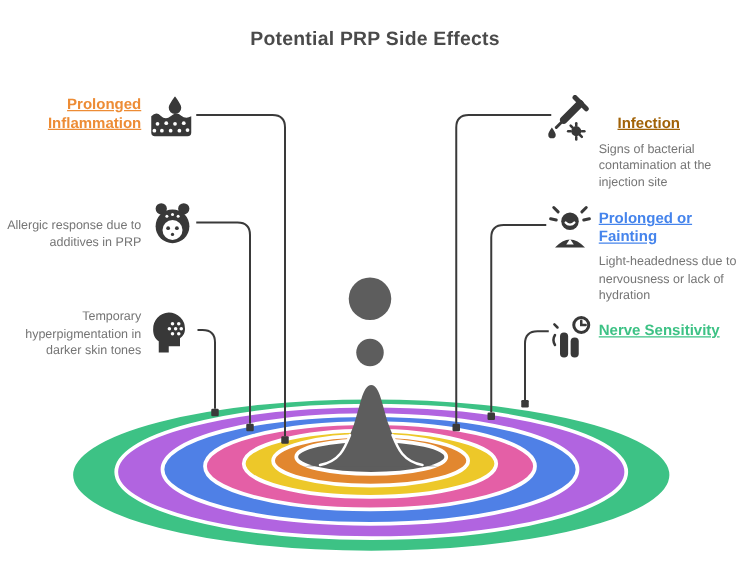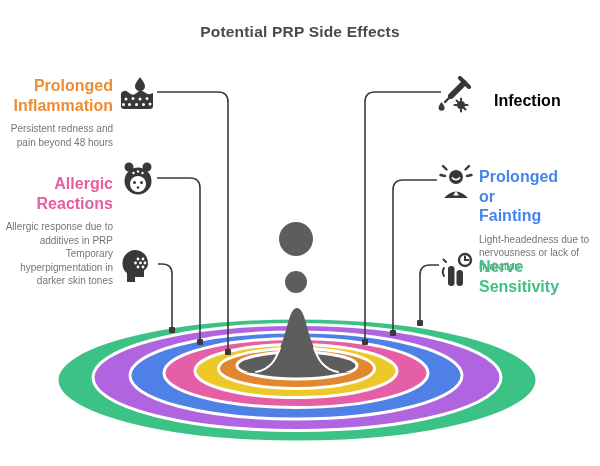--- a/index.html
+++ b/index.html
@@ -1,29 +1,29 @@
 <!DOCTYPE html>
 <html><head>
 <meta charset="utf-8">
 <style>
   html,body{margin:0;padding:0;background:#fff;}
   .canvas{position:relative;width:600px;height:466px;background:#ffffff;overflow:hidden;
           font-family:"Liberation Sans",sans-serif;}
   .title{position:absolute;top:23px;left:0;width:100%;text-align:center;
          font-size:15.5px;font-weight:bold;color:#4a4a4a;letter-spacing:.2px;}
   .effect{position:absolute;}
-  .effect .h{font-size:16px;font-weight:bold;line-height:1.22;margin:0 0 7px 0;}
+  .effect .h{font-size:12px;font-weight:bold;line-height:1.22;margin:0 0 7px 0;text-decoration:underline;}
   .effect .d{font-size:10px;line-height:1.35;color:#757575;margin:0;}
   .eleft{width:110px;text-align:right;}
   .eleft .h{margin-left:auto;}
   .eright{width:120px;text-align:left;}
   .hw90{width:90px;}
   .hw82{width:82px;}
   .c-orange{color:#ed8c35;} .c-pink{color:#e85d9f;} .c-purple{color:#b164e0;}
-  .c-yellow{color:#000000;padding-left:15px;} .c-blue{color:#4584ec;} .c-green{color:#3dc285;}
+  .c-yellow{color:#a16207;padding-left:15px;} .c-blue{color:#4584ec;} .c-green{color:#3dc285;}
   .icon{position:absolute;}
   .gfx{position:absolute;left:0;top:0;}
 </style>
 </head>
 <body>
 
 <div class="canvas">
 
   <div class="title">Potential PRP Side Effects</div>
 
@@ -58,32 +58,31 @@
       <rect x="197" y="339" width="6" height="6" rx="1"></rect>
       <rect x="169" y="327" width="6" height="6" rx="1"></rect>
       <rect x="362" y="339" width="6" height="6" rx="1"></rect>
       <rect x="390" y="330" width="6" height="6" rx="1"></rect>
       <rect x="417" y="320" width="6" height="6" rx="1"></rect>
     </g>
   </svg>
 
   <div class="effect eleft" style="left:3px;top:76px;">
     <div class="h c-orange">Prolonged Inflammation</div>
-    <p class="d">Persistent redness and pain beyond 48 hours</p>
   </div>
   <div class="effect eleft" style="left:3px;top:174px;">
-    <div class="h c-pink">Allergic Reactions</div>
     <p class="d">Allergic response due to additives in PRP</p>
   </div>
   <div class="effect eleft" style="left:3px;top:247px;">
     <p class="d">Temporary hyperpigmentation in darker skin tones</p>
   </div>
 
   <div class="effect eright" style="left:479px;top:91px;">
     <div class="h c-yellow">Infection</div>
+    <p class="d">Signs of bacterial contamination at the injection site</p>
   </div>
   <div class="effect eright" style="left:479px;top:167px;">
     <div class="h c-blue hw82">Prolonged or Fainting</div>
     <p class="d">Light-headedness due to nervousness or lack of hydration</p>
   </div>
   <div class="effect eright" style="left:479px;top:257px;">
     <div class="h c-green">Nerve Sensitivity</div>
   </div>
 
   <svg class="icon" style="left:119px;top:77px;" width="36" height="34" viewBox="0 0 36 34">

